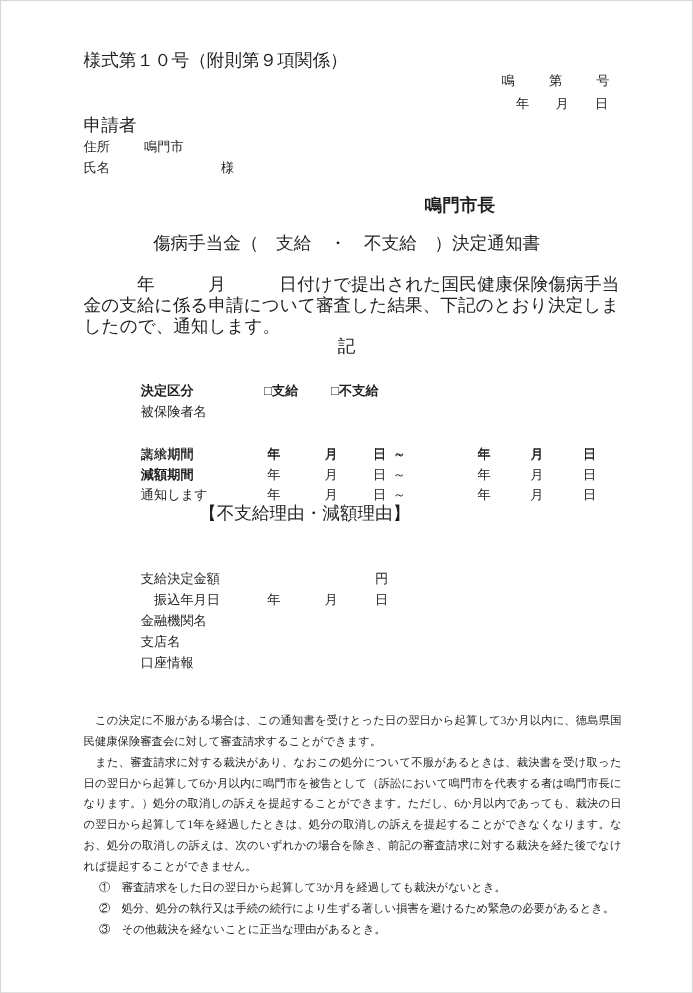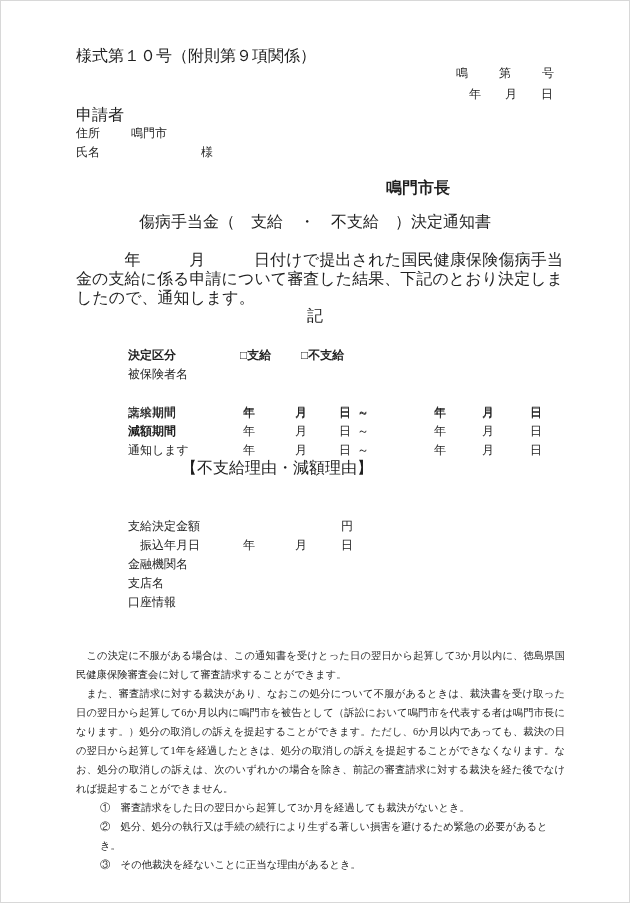--- a/index.html
+++ b/index.html
@@ -18,21 +18,21 @@
   .center { left:0; width:100%; text-align:center; }
   .row { position:absolute; left:0; top:0; width:100%; height:16px; }
   .cell { position:absolute; font-size:12px; line-height:15px; white-space:pre; }
   .flexline { position:absolute; display:flex; justify-content:space-between; font-size:12px; line-height:15px; }
   .notice {
     position:absolute; left:75px; top:645px; width:489px;
     font-size:10.3px; line-height:19px;
     text-align:justify;
   }
   .notice p { margin:0; }
-  .notice-items { margin-left:24px; }
+  .notice-items { margin-left:14px; }
   .notice-items div { text-align:left; }
 </style>
 </head>
 <body>
 
 <div class="page">
 
   <div class="abs" style="left:75px; top:47px;">様式第１０号（附則第９項関係）</div>
 
   <div class="flexline" style="left:455px; top:65px; width:98px;">

